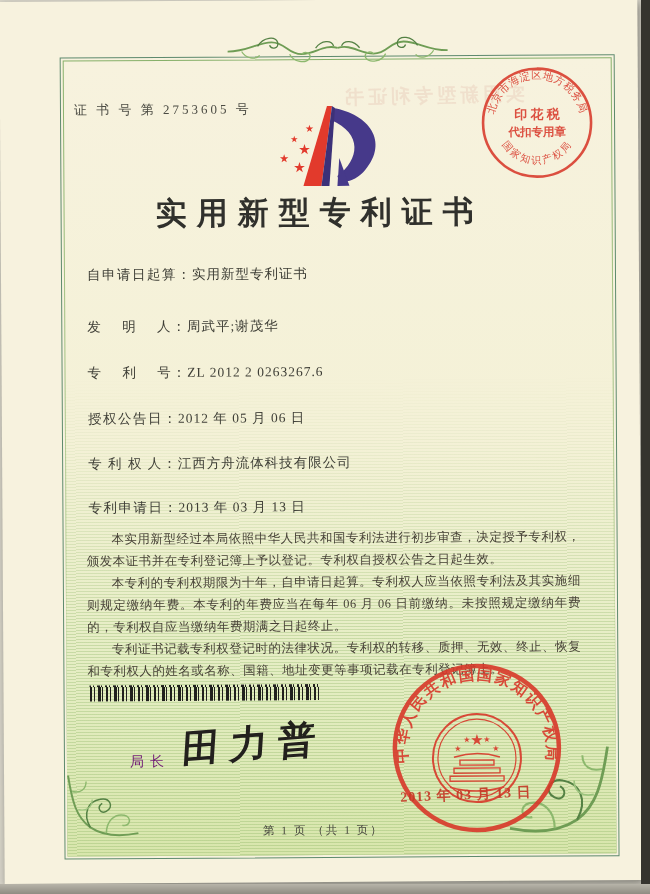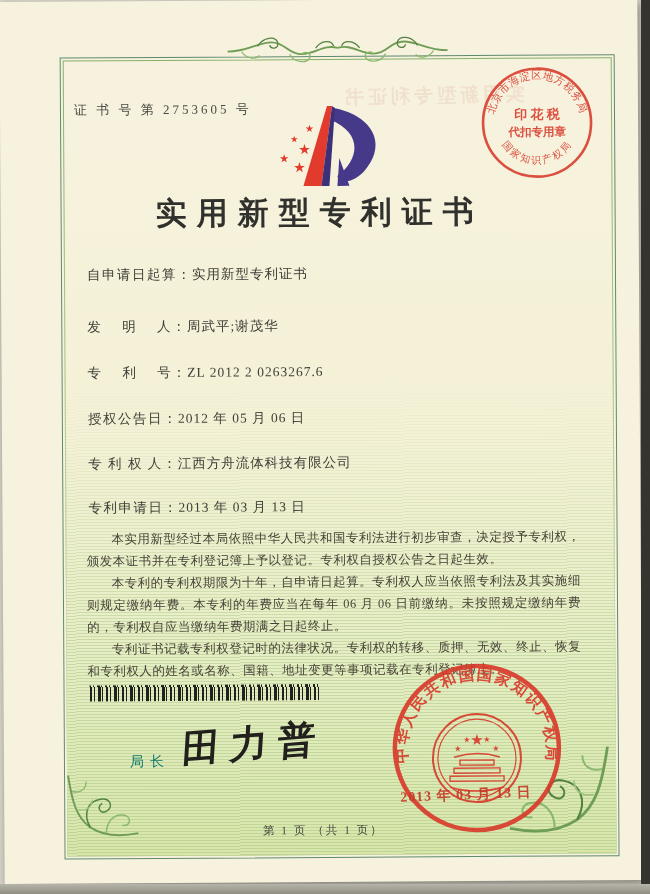--- a/index.html
+++ b/index.html
@@ -35,21 +35,21 @@
     letter-spacing:10px;color:#30302c;}
   .field{left:86px;font-size:13.5px;color:#3e3e36;letter-spacing:1px;white-space:nowrap;}
   .field .lbl{letter-spacing:1.5px;}
   .paras{left:84px;top:527px;width:494px;font-size:12.4px;line-height:22px;
     color:#474237;letter-spacing:.6px;text-align:justify;}
   .paras p{margin:0;text-indent:2em;}
   .barcode{left:86px;top:684px;width:231px;height:16px;
     background:repeating-linear-gradient(90deg,
       #20201e 0 2px,transparent 2px 4px,#20201e 4px 5px,transparent 5px 8px,
       #20201e 8px 11px,transparent 11px 12px,#20201e 12px 13px,transparent 13px 16px);}
-  .sig-label{left:126px;top:752px;font-size:14px;letter-spacing:6px;color:#0f766e;}
+  .sig-label{left:126px;top:752px;font-size:14px;letter-spacing:6px;color:#701a75;}
   .sig-name{left:178px;top:718px;font-size:38px;font-weight:bold;color:#22201d;
     letter-spacing:10px;transform:rotate(-4deg) skewX(-8deg);}
   .seal-date{left:396px;top:787px;font-size:14px;font-weight:bold;color:#c53a28;
     letter-spacing:1px;transform:rotate(-2deg);z-index:6;opacity:.92;}
   .footer{left:0;right:0;top:823px;text-align:center;font-size:11.5px;
     letter-spacing:2px;color:#47473e;}
   .stamp{z-index:5;}
   svg text{font-family:"Liberation Serif","DejaVu Serif",serif;}
 </style>
 </head>

